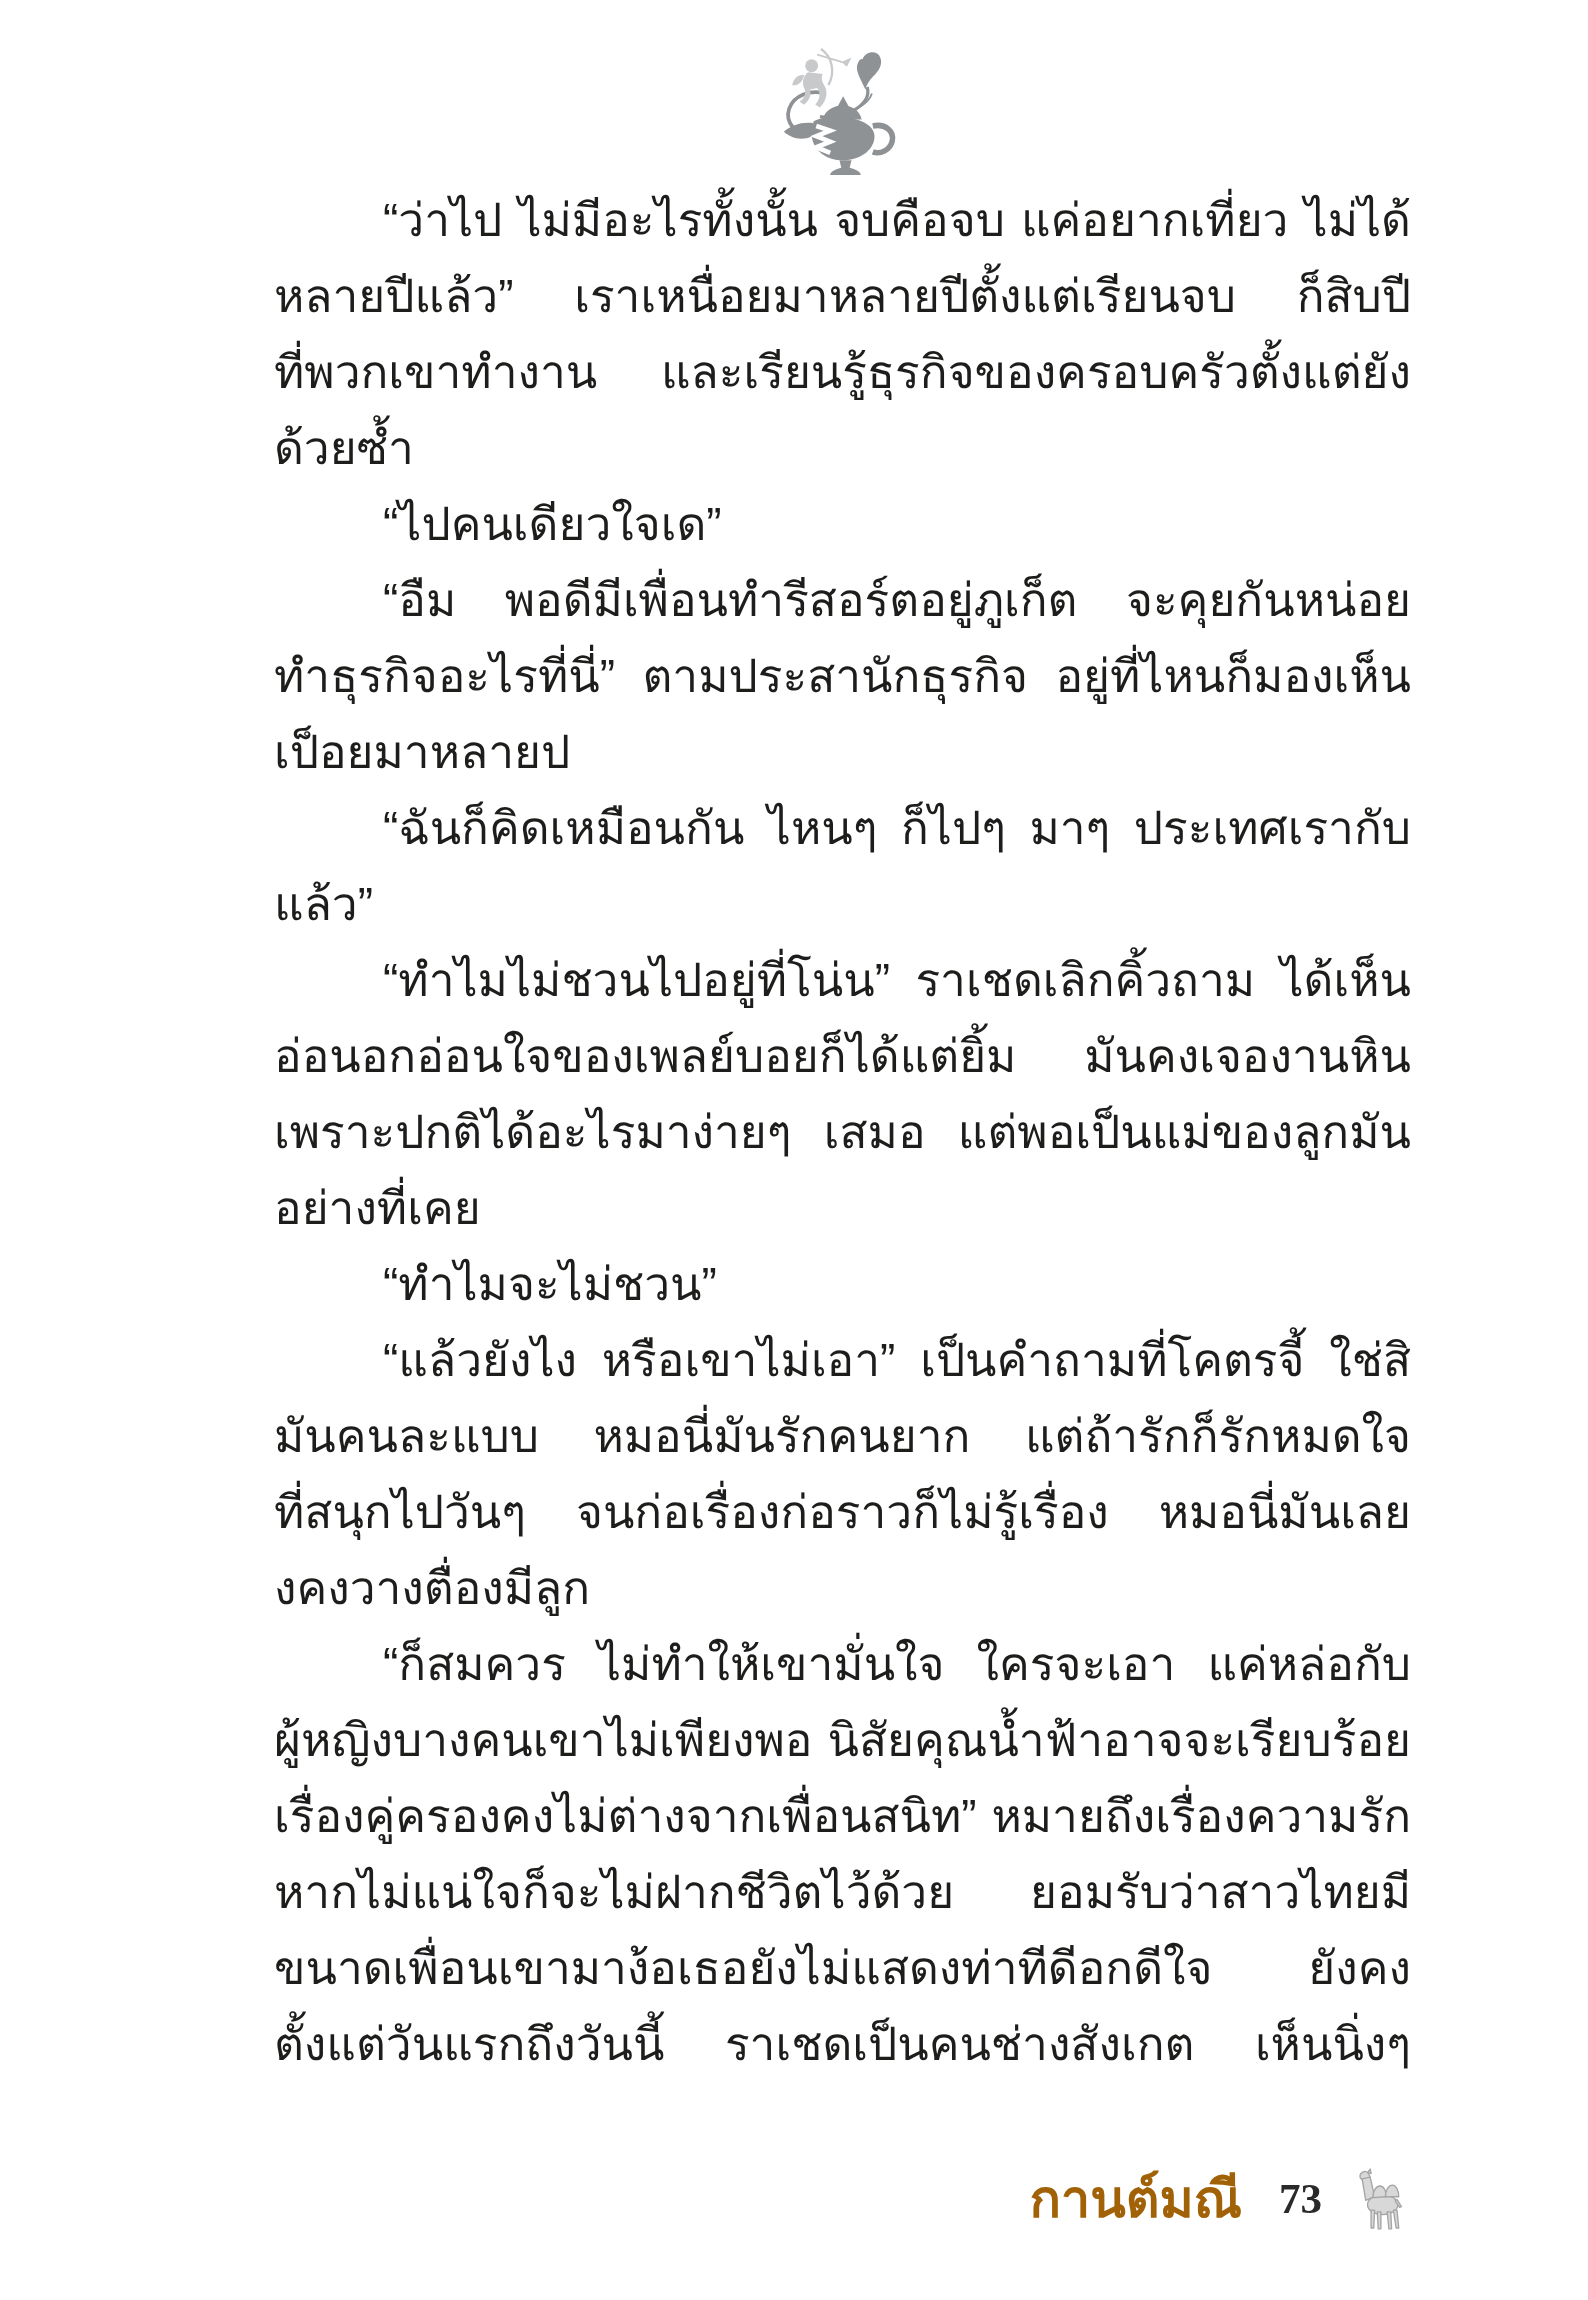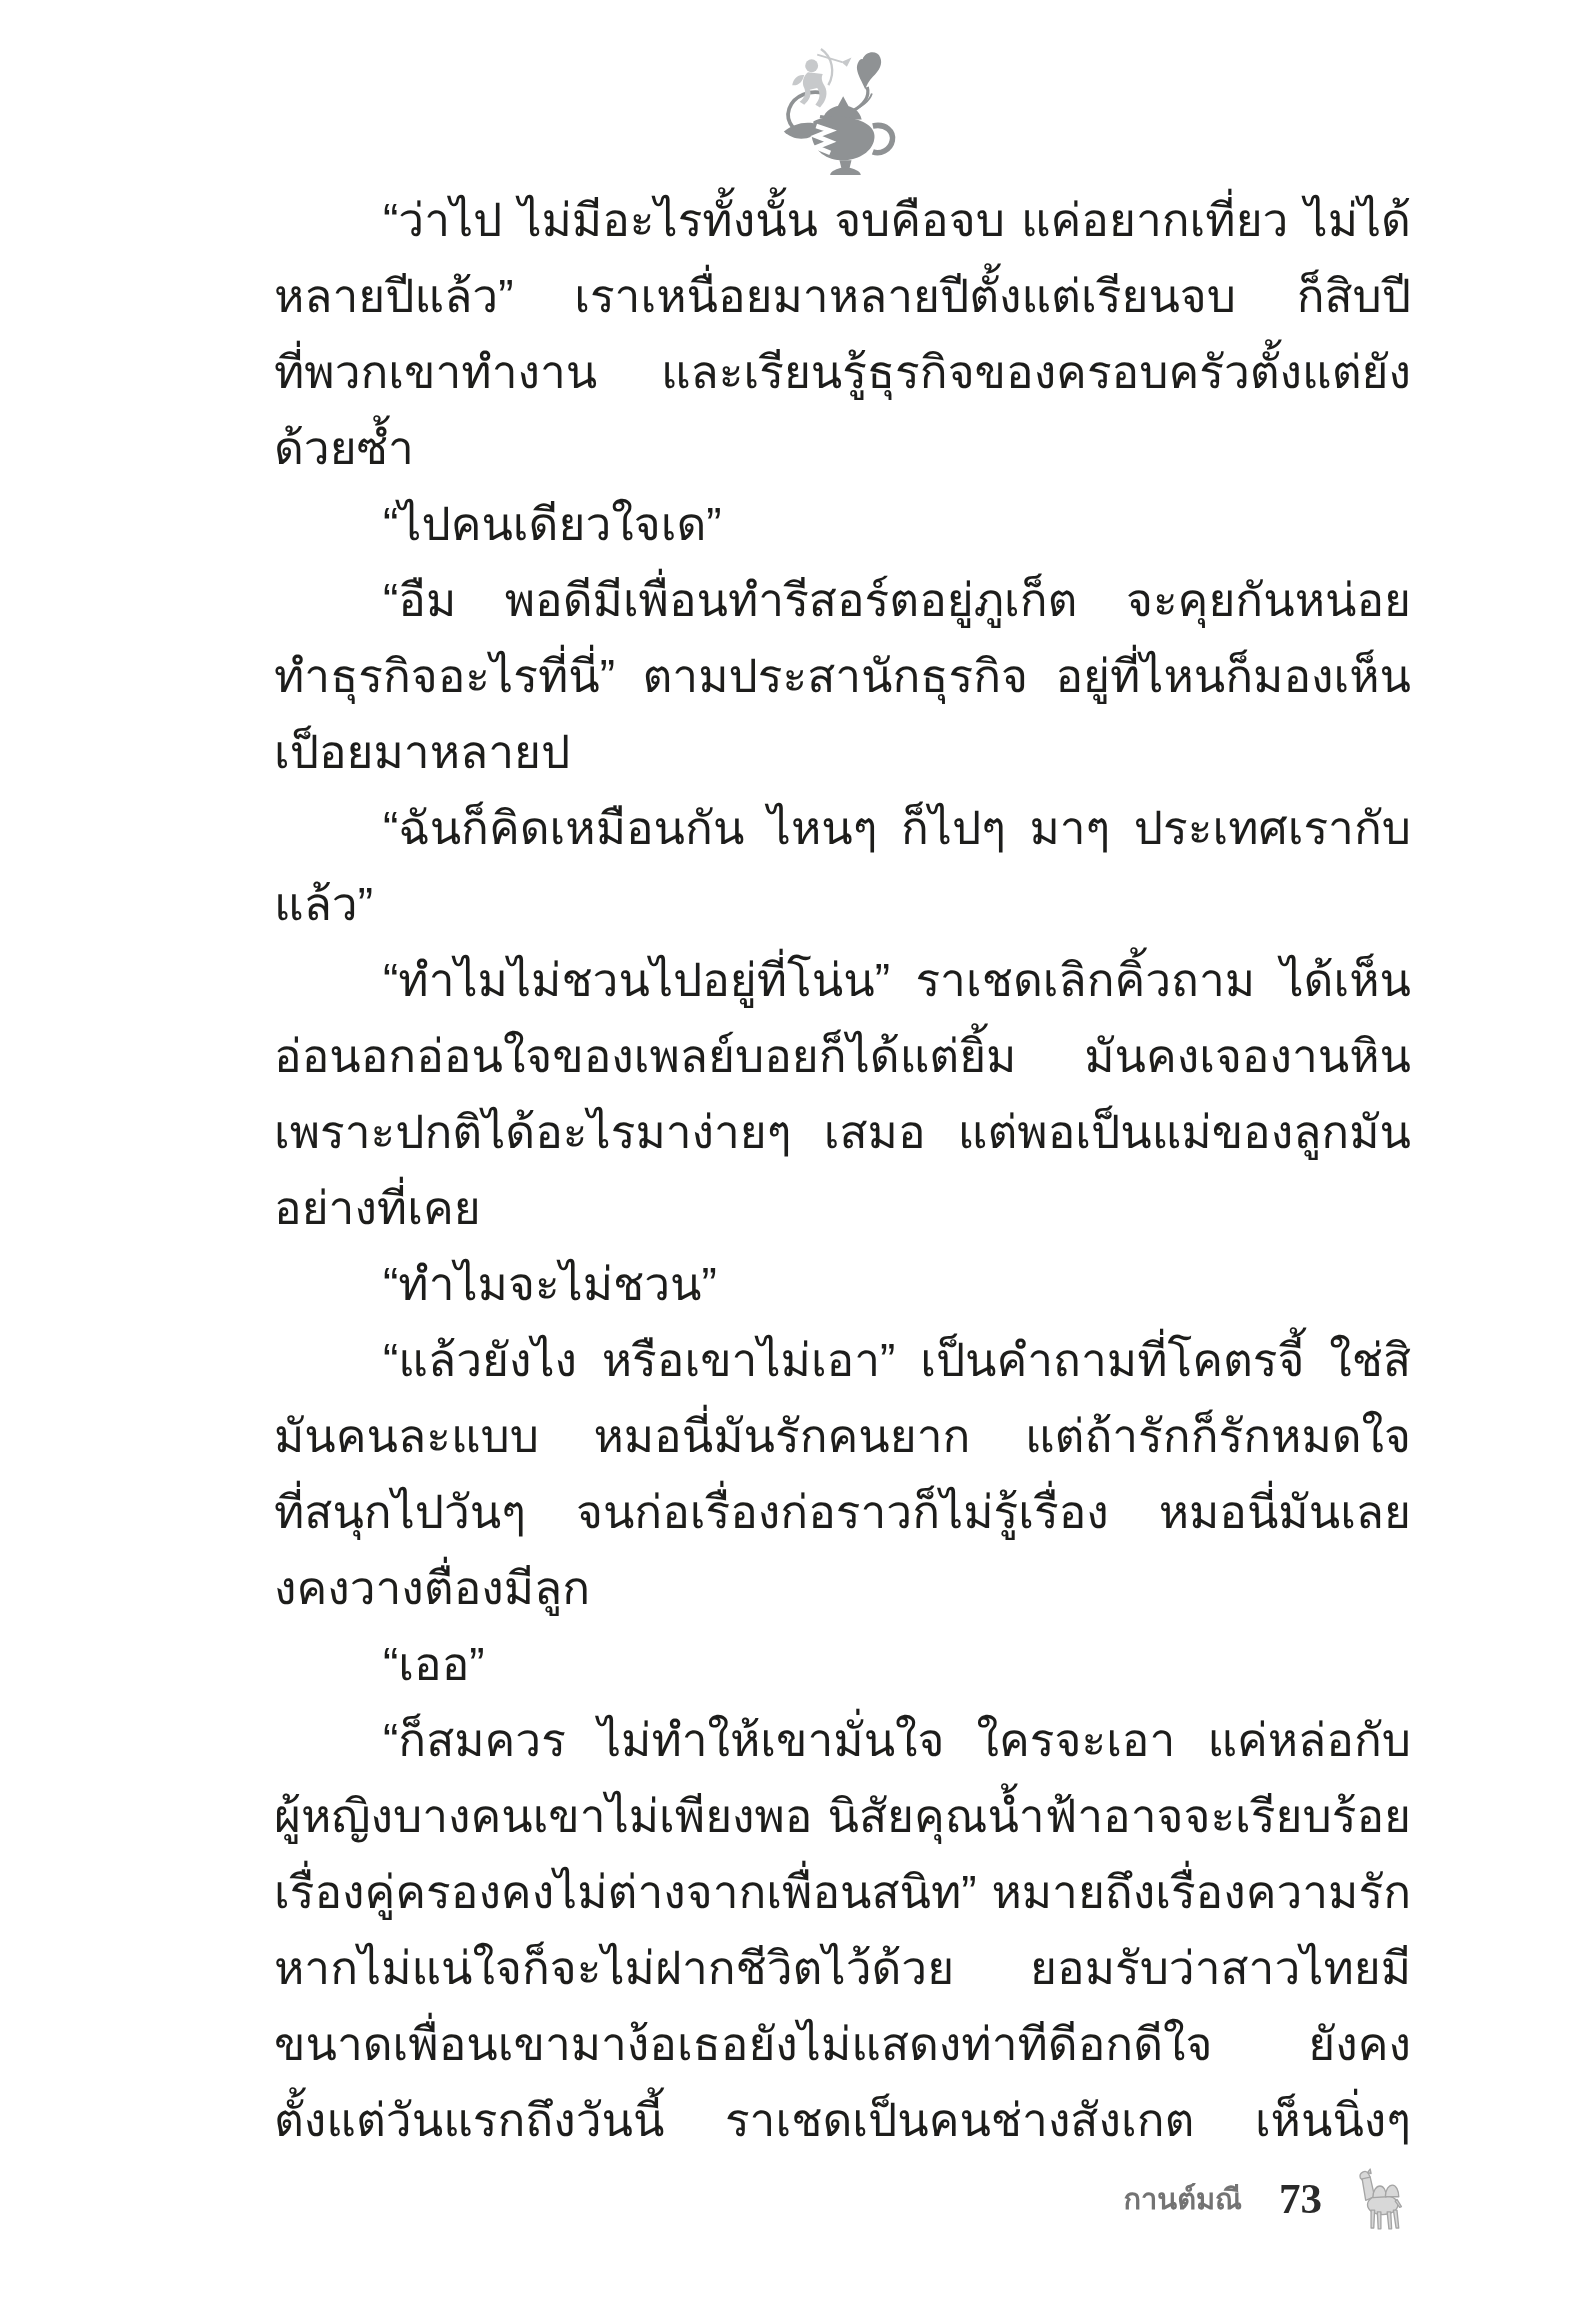--- a/index.html
+++ b/index.html
@@ -38,22 +38,22 @@
   .footer{
     position:absolute;
     top:2167px;right:184px;
     height:63px;
     display:flex;
     align-items:center;
   }
   .footer-title{
     font-family:Liberation Sans, sans-serif;
     font-weight:bold;
-    font-size:29px;
-    color:#737373;
+    font-size:52px;
+    color:#a16207;
   }
   .footer-num{
     font-family:Liberation Serif, serif;
     font-weight:bold;
     font-size:43px;
     margin-left:37px;
     color:#2a2a2a;
   }
   .camel{
     margin-left:33px;
@@ -117,21 +117,20 @@
       <div class="line">แล้ว”</div>
       <div class="line indent justify">“ทำไมไม่ชวนไปอยู่ที่โน่น” ราเชดเลิกคิ้วถาม ได้เห็นสีหน้า</div>
       <div class="line justify">อ่อนอกอ่อนใจของเพลย์บอยก็ได้แต่ยิ้ม มันคงเจองานหินเข้าแล้วสินะ</div>
       <div class="line justify">เพราะปกติได้อะไรมาง่ายๆ เสมอ แต่พอเป็นแม่ของลูกมันดันไม่ง่าย</div>
       <div class="line">อย่างที่เคย</div>
       <div class="line indent">“ทำไมจะไม่ชวน”</div>
       <div class="line indent justify">“แล้วยังไง หรือเขาไม่เอา” เป็นคำถามที่โคตรจี้ ใช่สิ เขากับราเชด</div>
       <div class="line justify">มันคนละแบบ หมอนี่มันรักคนยาก แต่ถ้ารักก็รักหมดใจ ต่างจากเขา</div>
       <div class="line justify">ที่สนุกไปวันๆ จนก่อเรื่องก่อราวก็ไม่รู้เรื่อง หมอนี่มันเลยแซะเขาบ่อยๆ</div>
       <div class="line">งคงวางตื่องมีลูก</div>
-      <div class="line indent">“เออ”</div>
       <div class="line indent justify">“ก็สมควร ไม่ทำให้เขามั่นใจ ใครจะเอา แค่หล่อกับรวยสำหรับ</div>
       <div class="line justify">ผู้หญิงบางคนเขาไม่เพียงพอ นิสัยคุณน้ำฟ้าอาจจะเรียบร้อยก็จริง แต่</div>
       <div class="line justify">เรื่องคู่ครองคงไม่ต่างจากเพื่อนสนิท” หมายถึงเรื่องความรักเดียวใจเดียว</div>
       <div class="line justify">หากไม่แน่ใจก็จะไม่ฝากชีวิตไว้ด้วย ยอมรับว่าสาวไทยมีความใจเด็ด</div>
       <div class="line justify">ขนาดเพื่อนเขามาง้อเธอยังไม่แสดงท่าทีดีอกดีใจ ยังคงวางตัวเหมือนเดิม</div>
       <div class="line justify">ตั้งแต่วันแรกถึงวันนี้ ราเชดเป็นคนช่างสังเกต เห็นนิ่งๆ เฉยๆ แต่เธอ</div>
     </div>
 
   <div class="footer">
     <span class="footer-title">กานต์มณี</span>

